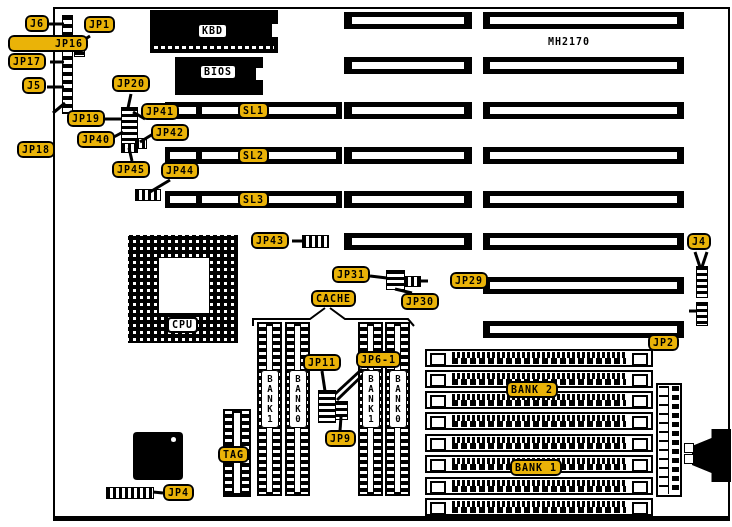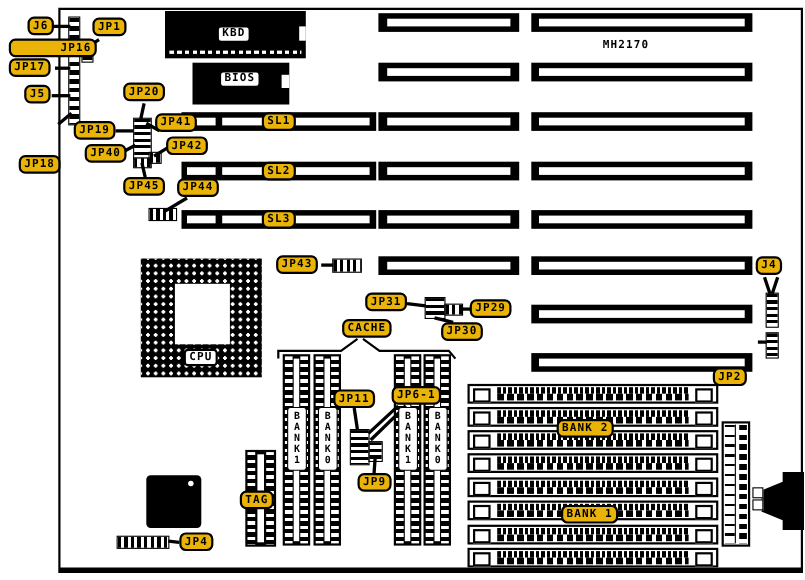--- a/index.html
+++ b/index.html
@@ -302,21 +302,21 @@
   <div class="callout" style="left:84px;top:16px;">JP1</div>
   <div class="callout" style="left:112px;top:75px;">JP20</div>
   <div class="callout" style="left:67px;top:110px;">JP19</div>
   <div class="callout" style="left:77px;top:131px;">JP40</div>
   <div class="callout" style="left:141px;top:103px;">JP41</div>
   <div class="callout" style="left:151px;top:124px;">JP42</div>
   <div class="callout" style="left:112px;top:161px;">JP45</div>
   <div class="callout" style="left:161px;top:162px;">JP44</div>
   <div class="callout" style="left:251px;top:232px;">JP43</div>
   <div class="callout" style="left:332px;top:266px;">JP31</div>
-  <div class="callout" style="left:427px;top:272px;">JP29</div>
+  <div class="callout" style="left:450px;top:272px;">JP29</div>
   <div class="callout" style="left:401px;top:293px;">JP30</div>
   <div class="callout" style="left:311px;top:290px;">CACHE</div>
   <div class="callout" style="left:303px;top:354px;text-align:right;">JP11</div>
   <div class="callout" style="left:356px;top:351px;">JP6-1</div>
   <div class="callout" style="left:325px;top:430px;">JP9</div>
   <div class="callout" style="left:163px;top:484px;">JP4</div>
   <div class="callout" style="left:687px;top:233px;">J4</div>
   <div class="callout" style="left:648px;top:302px;margin-top:32px;">JP2</div>
 
 </div>

